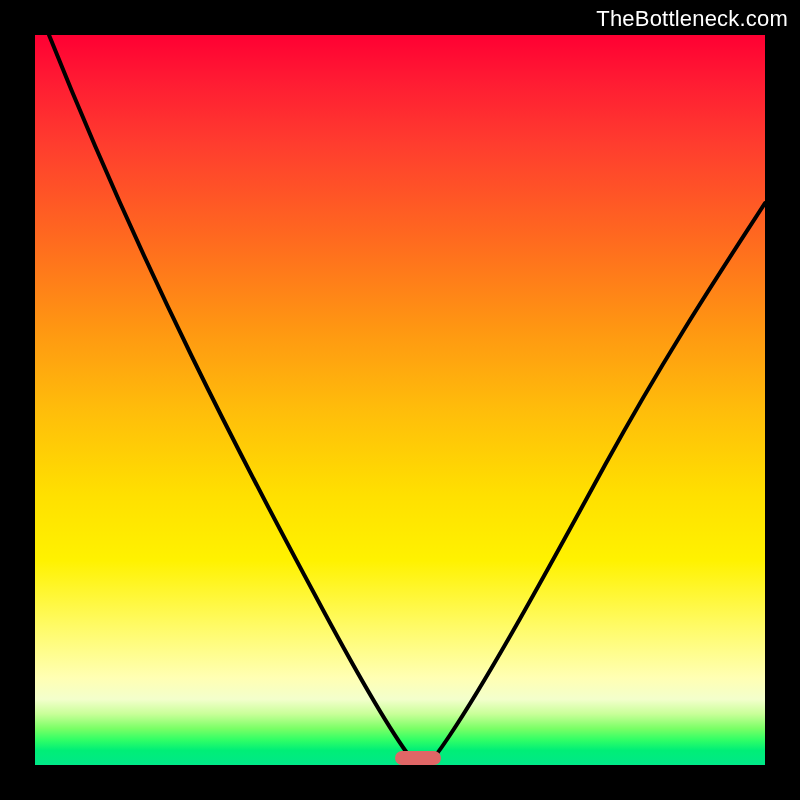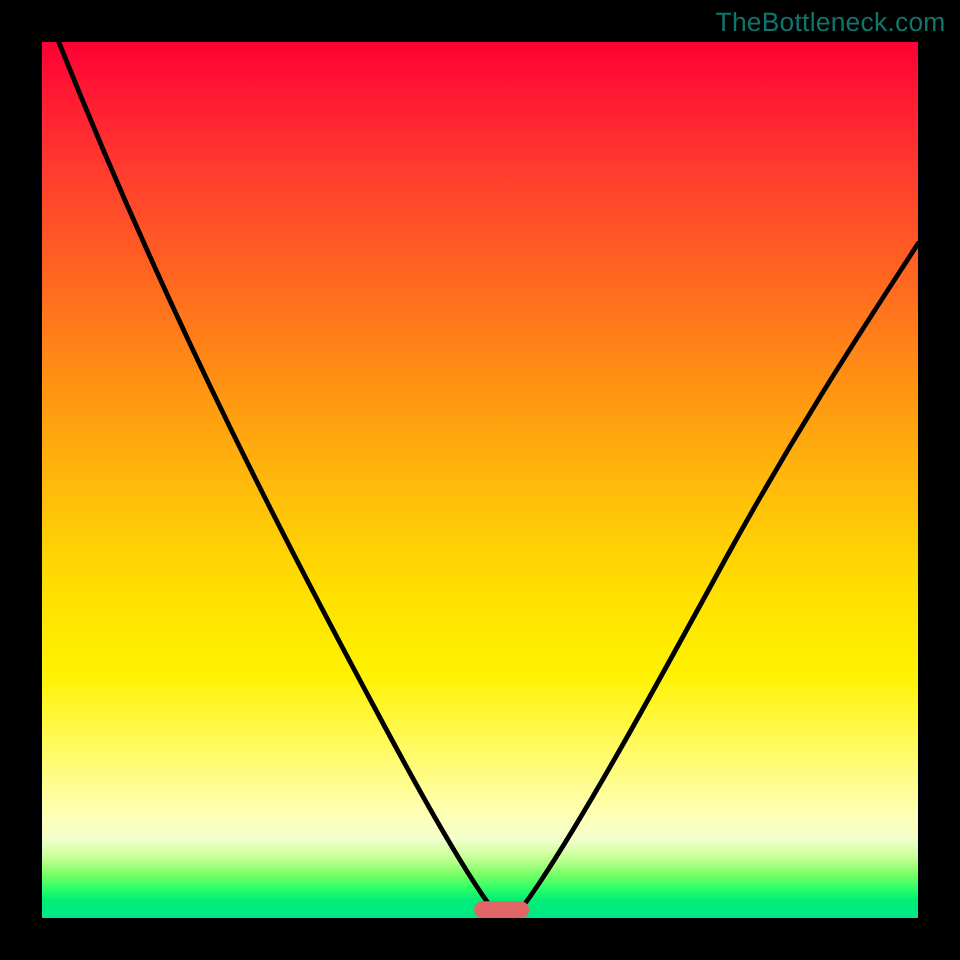--- a/index.html
+++ b/index.html
@@ -43,21 +43,21 @@
       #7aff66 95%,
       #33ff66 96.5%,
       #00ee77 98%,
       #00e888 100%
     );
   }
   .watermark {
     position: absolute;
     top: 6px;
     right: 12px;
-    color: #0f766e;
+    color: #ffffff;
     font-size: 22px;
     letter-spacing: 0.2px;
     user-select: none;
   }
   svg.curves {
     position: absolute;
     top: 0;
     left: 0;
     width: 730px;
     height: 730px;

